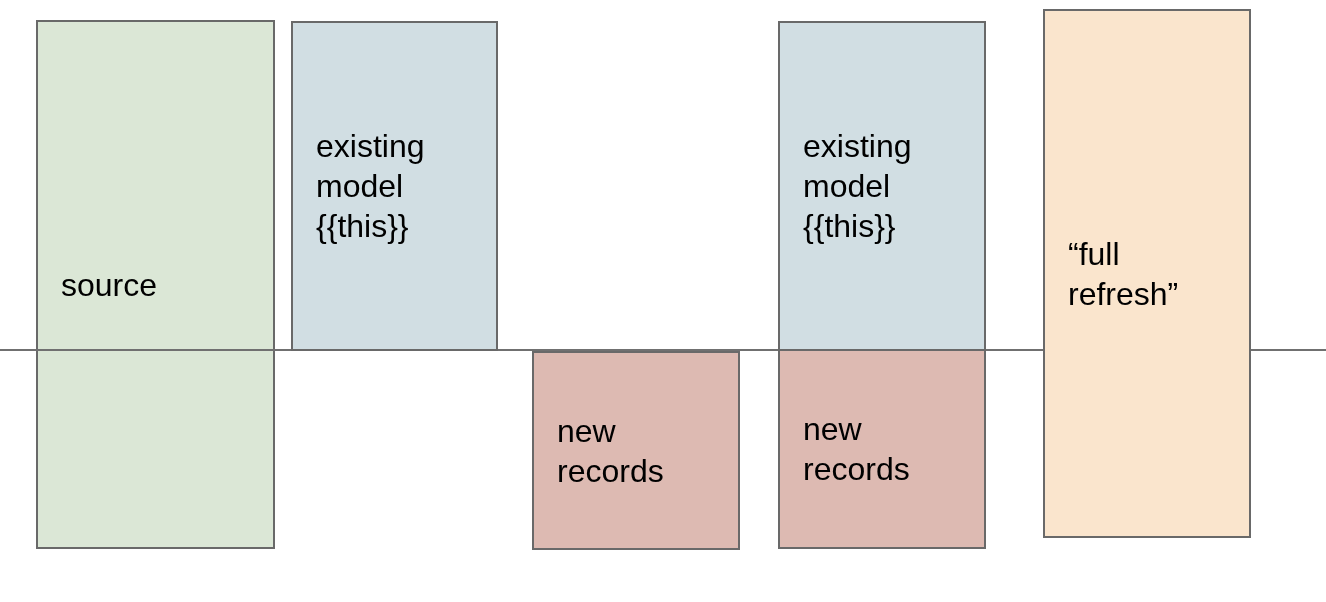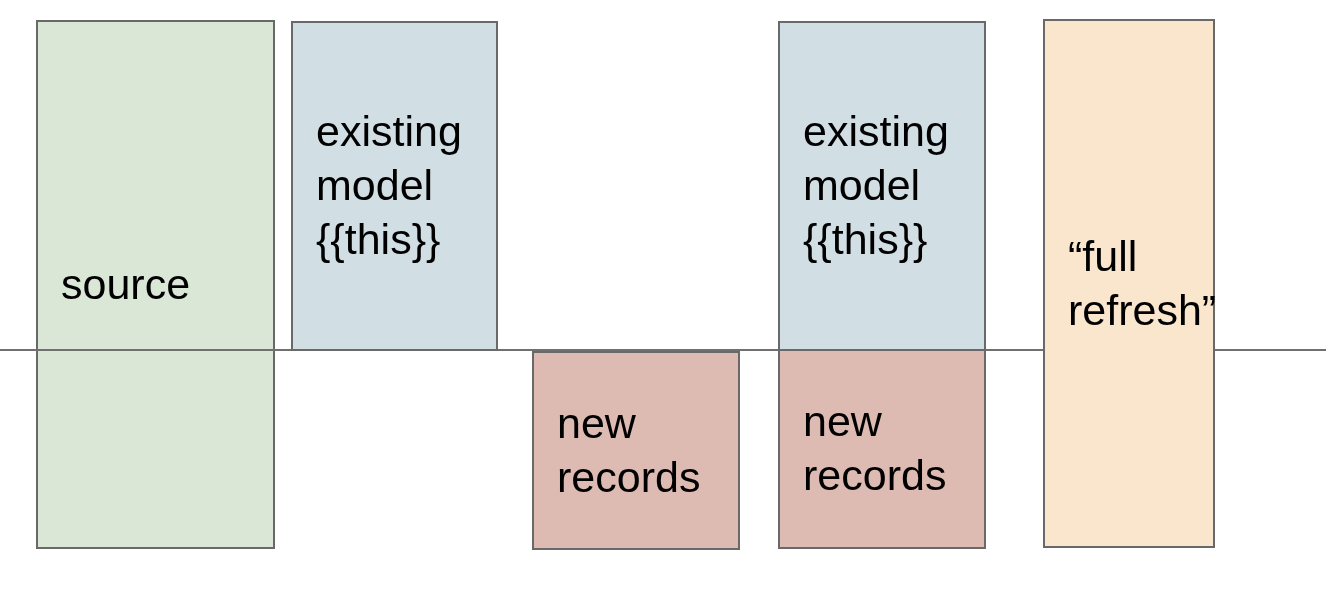--- a/index.html
+++ b/index.html
@@ -24,32 +24,32 @@
     box-sizing: border-box;
     border: 2.5px solid #696969;
     display: flex;
     flex-direction: column;
     justify-content: center;
     align-items: flex-start;
     padding-left: 23px;
     padding-right: 6px;
   }
   .box-label {
-    font-size: 43px;
+    font-size: 32px;
     line-height: 1.25;
     color: #000000;
     white-space: pre-line;
     text-align: left;
   }
   .box-source         { left: 36px;   top: 20px;    width: 239px; height: 529px;   z-index: 1; }
   .box-existing-1     { left: 291px;  top: 21px;    width: 207px; height: 330px;   z-index: 3; }
   .box-new-records-1  { left: 532px;  top: 351px;   width: 208px; height: 199px;   z-index: 3; }
   .box-existing-2     { left: 778px;  top: 21px;    width: 208px; height: 330px;   z-index: 3; }
   .box-new-records-2  { left: 778px;  top: 348.5px; width: 208px; height: 200.5px; z-index: 3; }
-  .box-full-refresh   { left: 1043px; top: 19px;    width: 172px; height: 529px;   z-index: 3; }
+  .box-full-refresh   { left: 1043px; top: 9px;    width: 208px; height: 529px;   z-index: 3; }
 </style>
 </head>
 <body>
 
 <div class="canvas">
 
   <div class="timeline" style="background: rgb(112, 112, 112);"></div>
 
   <div class="box box-source" style="background: rgb(219, 231, 214); border-color: rgb(105, 105, 105);">
     <span class="box-label">source</span>

